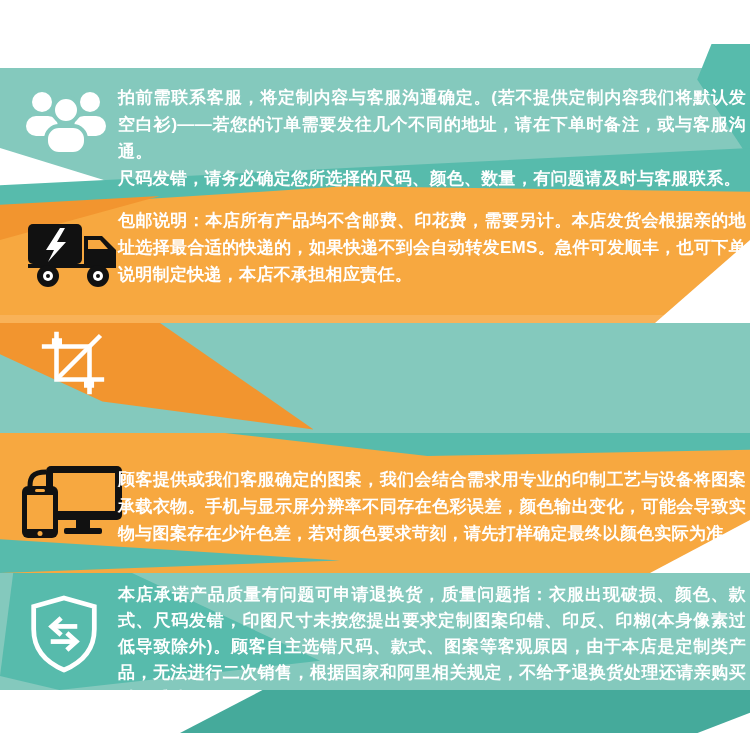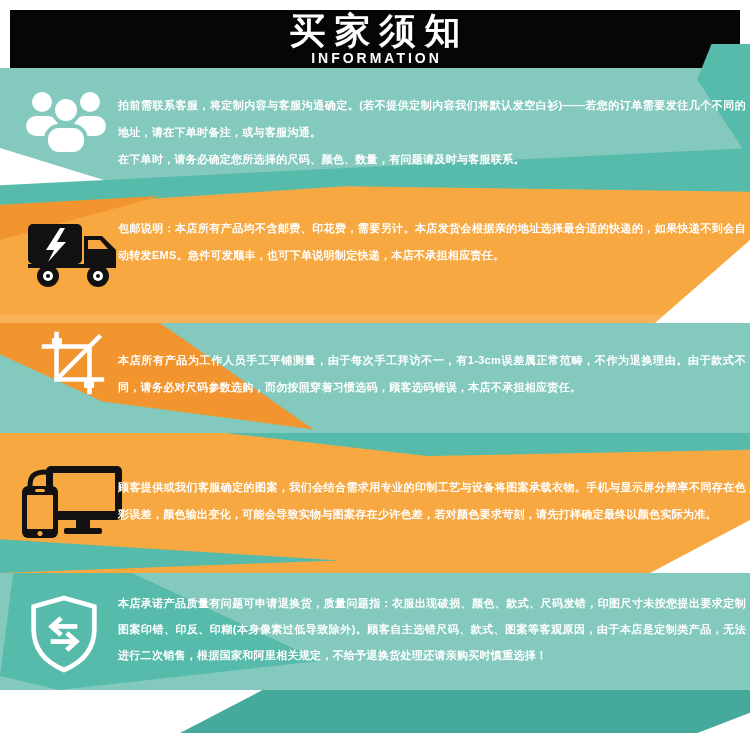--- a/index.html
+++ b/index.html
@@ -19,35 +19,31 @@
   .s-teal{background:#84c9bd;}
   .s-orange{background:#f7a840;}
   .band-mid{background:#57bbac;}
   .band-dark{background:#45aa9b;}
   .band-dorange{background:#f2952f;}
   .band-porange{background:#f9b258;}
   .white{background:#ffffff;}
   
   .txt{
     left:118px;width:628px;color:#ffffff;font-weight:bold;
-    font-size:11px;line-height:27px;text-align:justify;letter-spacing:0.3px;margin-top:8px;
+    font-size:17px;line-height:27px;text-align:justify;letter-spacing:0.3px;
   }
   .txt p{margin:0;}
   .icon-box{display:block;}
   .icon-box svg{width:100%;height:100%;display:block;}
 </style>
 </head>
 <body>
 
 <div class="canvas">
 
-  <div class="abs header">
-    <div class="title">买家须知</div>
-    <div class="subtitle">INFORMATION</div>
-  </div>
 
   <div class="abs s-teal" style="left:0;top:68px;width:750px;height:117px;"></div>
 
   <div class="abs white" style="left:0;top:148px;width:120px;height:37px;clip-path:polygon(0 0,100% 100%,0 100%);"></div>
 
   <div class="abs band-mid" style="left:640px;top:44px;width:110px;height:118px;clip-path:polygon(65% 0,100% 0,100% 98%,52% 30%);"></div>
 
   <div class="abs band-mid" style="left:0;top:148px;width:750px;height:62px;clip-path:polygon(0 60%,100% 0,100% 71%,0 100%);"></div>
 
   <div class="abs s-orange" style="left:0;top:185px;width:750px;height:137px;clip-path:polygon(0 17%,46% 1%,100% 5%,100% 100%,0 100%);"></div>
@@ -124,30 +120,27 @@
       <path d="M38 3 L70 12 V36 C70 57 57 71 38 79 C19 71 6 57 6 36 V12 Z"></path>
       <line x1="27" y1="33" x2="52" y2="33"></line>
       <polyline points="35,24 25,33 35,42" fill="none"></polyline>
       <line x1="24" y1="49" x2="49" y2="49"></line>
       <polyline points="41,40 51,49 41,58" fill="none"></polyline>
     </svg>
   </span>
 
   <div class="abs txt" style="top:84px;">
     <p>拍前需联系客服，将定制内容与客服沟通确定。(若不提供定制内容我们将默认发空白衫)——若您的订单需要发往几个不同的地址，请在下单时备注，或与客服沟通。</p>
-    <p>在下单时，请务必确定您所选择的尺码、颜色、数量，有问题请及时与客服联系。</p>
+    <p>尺码发错，请务必确定您所选择的尺码、颜色、数量，有问题请及时与客服联系。</p>
   </div>
 
   <div class="abs txt" style="top:207px;">
     <p>包邮说明：本店所有产品均不含邮费、印花费，需要另计。本店发货会根据亲的地址选择最合适的快递的，如果快递不到会自动转发EMS。急件可发顺丰，也可下单说明制定快递，本店不承担相应责任。</p>
   </div>
 
-  <div class="abs txt" style="top:339px;">
-    <p>本店所有产品为工作人员手工平铺测量，由于每次手工拜访不一，有1-3cm误差属正常范畴，不作为退换理由。由于款式不同，请务必对尺码参数选购，而勿按照穿着习惯选码，顾客选码错误，本店不承担相应责任。</p>
-  </div>
 
   <div class="abs txt" style="top:466px;">
     <p>顾客提供或我们客服确定的图案，我们会结合需求用专业的印制工艺与设备将图案承载衣物。手机与显示屏分辨率不同存在色彩误差，颜色输出变化，可能会导致实物与图案存在少许色差，若对颜色要求苛刻，请先打样确定最终以颜色实际为准。</p>
   </div>
 
   <div class="abs txt" style="top:582px;line-height:26px;">
     <p>本店承诺产品质量有问题可申请退换货，质量问题指：衣服出现破损、颜色、款式、尺码发错，印图尺寸未按您提出要求定制图案印错、印反、印糊(本身像素过低导致除外)。顾客自主选错尺码、款式、图案等客观原因，由于本店是定制类产品，无法进行二次销售，根据国家和阿里相关规定，不给予退换货处理还请亲购买时慎重选择！</p>
   </div>
 
 </div>

